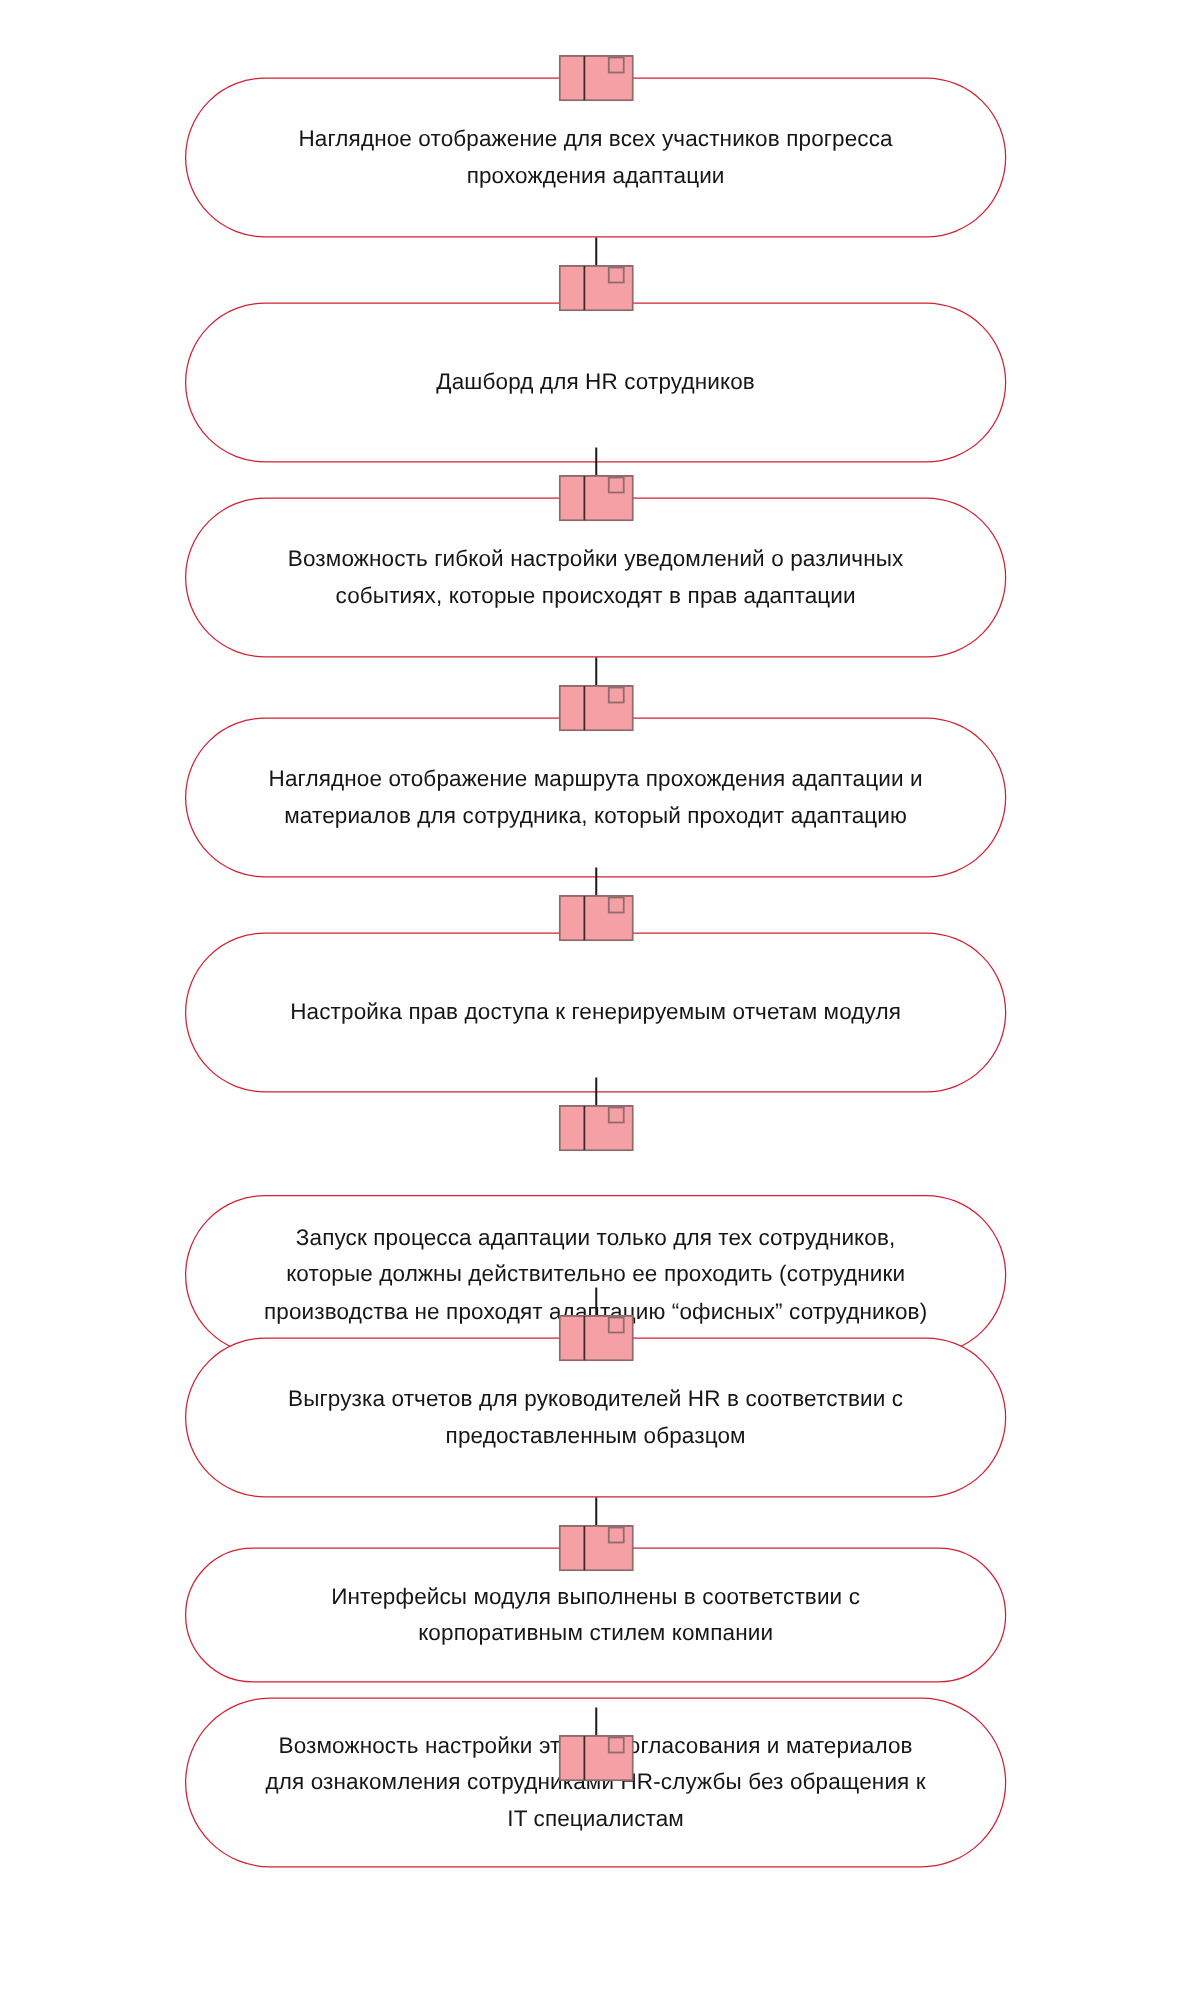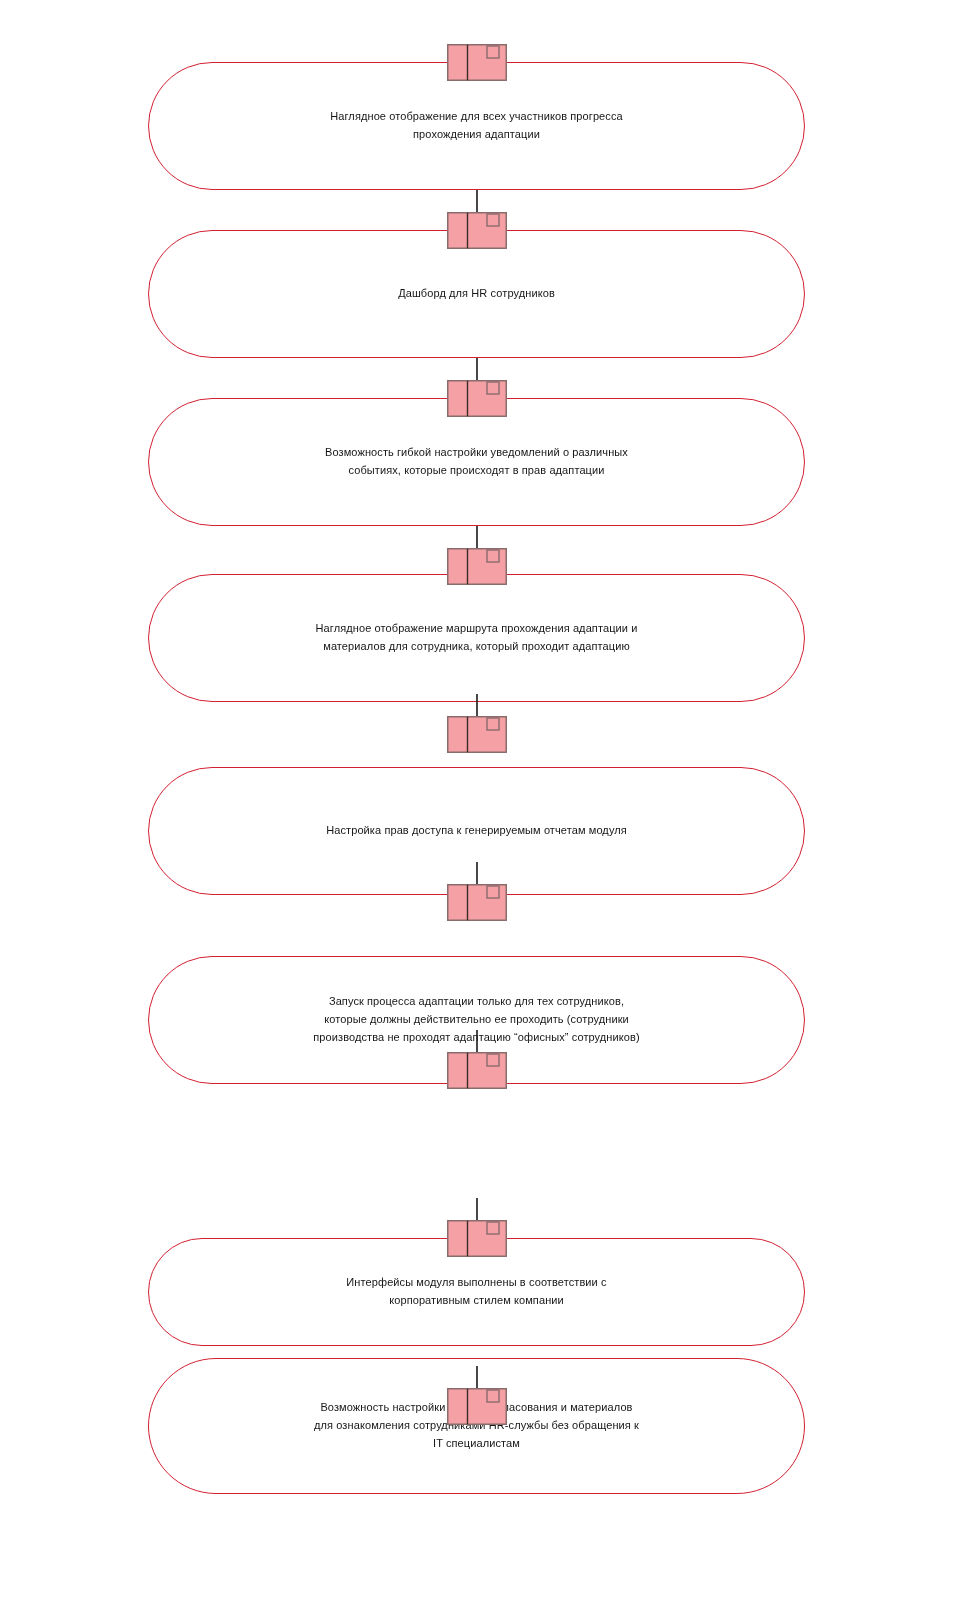--- a/index.html
+++ b/index.html
@@ -34,21 +34,21 @@
     display: flex;
     align-items: center;
     justify-content: center;
   }
 
   .node-label {
     display: block;
     width: 85%;
     margin: 0 auto;
     text-align: center;
-    font-size: 11px;
+    font-size: 18px;
     line-height: 1.62;
     color: #161616;
     letter-spacing: 0.1px;
     white-space: pre-line;
     font-weight: 400;
   }
 
   
   .node-icon {
     position: absolute;
@@ -88,21 +88,21 @@
     </svg>
   </div>
 
   <div class="connector" style="top:190px;">
     <svg width="16" height="48" viewBox="0 0 16 48">
       <line x1="8" y1="0" x2="8" y2="42" stroke="#1A1A1A" stroke-width="1.6"></line>
       <polygon points="8,47 3.4,37 12.6,37" fill="#1A1A1A"></polygon>
     </svg>
   </div>
 
-  <div class="node" style="top:230px; height:128px;">
+  <div class="node" style="top:242px; height:128px;">
     <span class="node-label">Дашборд для HR сотрудников</span>
   </div>
   <div class="node-icon" style="top:212px;">
     <svg width="60" height="37" viewBox="0 0 60 37">
       <rect x="0.75" y="0.75" width="58.5" height="35.5" fill="#F4A0A4" stroke="#8B6B6B" stroke-width="1.5"></rect>
       <line x1="20.5" y1="0.75" x2="20.5" y2="36.25" stroke="#3A2A2A" stroke-width="1.4"></line>
       <rect x="40" y="2" width="12" height="12" fill="#F4A0A4" stroke="#8B6B6B" stroke-width="1.4"></rect>
     </svg>
   </div>
 
@@ -144,21 +144,21 @@
     </svg>
   </div>
 
   <div class="connector" style="top:694px;">
     <svg width="16" height="48" viewBox="0 0 16 48">
       <line x1="8" y1="0" x2="8" y2="42" stroke="#1A1A1A" stroke-width="1.6"></line>
       <polygon points="8,47 3.4,37 12.6,37" fill="#1A1A1A"></polygon>
     </svg>
   </div>
 
-  <div class="node" style="top:767px; height:128px;">
+  <div class="node" style="top:746px; height:128px;">
     <span class="node-label">Настройка прав доступа к генерируемым отчетам модуля</span>
   </div>
   <div class="node-icon" style="top:716px;">
     <svg width="60" height="37" viewBox="0 0 60 37">
       <rect x="0.75" y="0.75" width="58.5" height="35.5" fill="#F4A0A4" stroke="#8B6B6B" stroke-width="1.5"></rect>
       <line x1="20.5" y1="0.75" x2="20.5" y2="36.25" stroke="#3A2A2A" stroke-width="1.4"></line>
       <rect x="40" y="2" width="12" height="12" fill="#F4A0A4" stroke="#8B6B6B" stroke-width="1.4"></rect>
     </svg>
   </div>
 
@@ -182,20 +182,24 @@
     </svg>
   </div>
 
   <div class="connector" style="top:1030px;">
     <svg width="16" height="48" viewBox="0 0 16 48">
       <line x1="8" y1="0" x2="8" y2="42" stroke="#1A1A1A" stroke-width="1.6"></line>
       <polygon points="8,47 3.4,37 12.6,37" fill="#1A1A1A"></polygon>
     </svg>
   </div>
 
+  <div class="node" style="top:1070px; height:128px;">
+    <span class="node-label">Выгрузка отчетов для руководителей HR в соответствии с
+предоставленным образцом</span>
+  </div>
   <div class="node-icon" style="top:1052px;">
     <svg width="60" height="37" viewBox="0 0 60 37">
       <rect x="0.75" y="0.75" width="58.5" height="35.5" fill="#F4A0A4" stroke="#8B6B6B" stroke-width="1.5"></rect>
       <line x1="20.5" y1="0.75" x2="20.5" y2="36.25" stroke="#3A2A2A" stroke-width="1.4"></line>
       <rect x="40" y="2" width="12" height="12" fill="#F4A0A4" stroke="#8B6B6B" stroke-width="1.4"></rect>
     </svg>
   </div>
 
   <div class="connector" style="top:1198px;">
     <svg width="16" height="48" viewBox="0 0 16 48">

